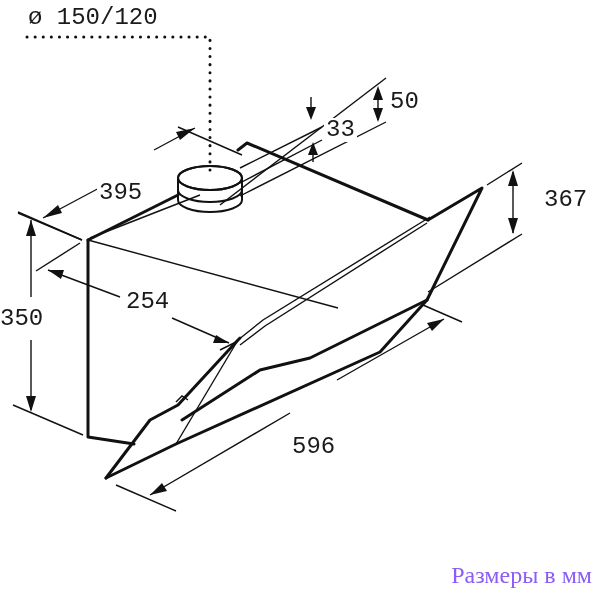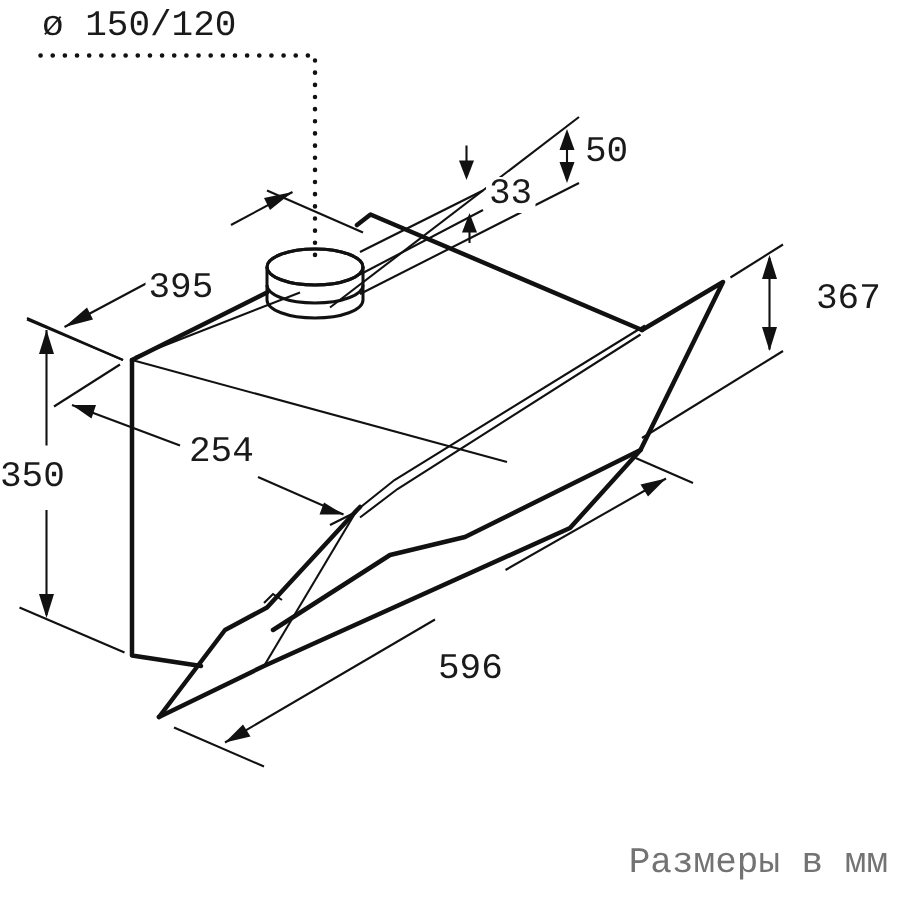--- a/index.html
+++ b/index.html
@@ -1,20 +1,20 @@
 <!DOCTYPE html>
 <html><head>
 <meta charset="utf-8">
 <style>
   html, body { margin: 0; padding: 0; background: #ffffff; }
   body { width: 600px; height: 600px; position: relative; overflow: hidden; font-family: "Liberation Sans", sans-serif; }
   #drawing { position: absolute; left: 0; top: 0; width: 600px; height: 600px; }
   .lbl { position: absolute; font-family: Liberation Mono, monospace; color: #1a1a1a; font-size: 24px; line-height: 1; white-space: nowrap; background: #ffffff; padding: 0 2px; }
   .lbl.nobg { background: transparent; }
-  #caption { position: absolute; right: 8px; top: 562px; font-family: Liberation Mono, monospace; font-size: 24px; color: #737373; white-space: nowrap; }
+  #caption { position: absolute; right: 8px; top: 562px; font-family: Liberation Serif, serif; font-size: 24px; color: #8b5cf6; white-space: nowrap; }
   .thick { stroke: #111; stroke-width: 3; fill: none; stroke-linejoin: round; stroke-linecap: round; }
   .thin { stroke: #111; stroke-width: 1.4; fill: none; }
   .med { stroke: #111; stroke-width: 2; fill: none; stroke-linejoin: round; }
   .dots { stroke: #111; stroke-width: 3; fill: none; stroke-dasharray: 0.1 8; stroke-linecap: round; }
   .arrow { fill: #111; stroke: none; }
 </style>
 </head>
 <body>
 
 <svg id="drawing" viewBox="0 0 600 600" xmlns="http://www.w3.org/2000/svg">

